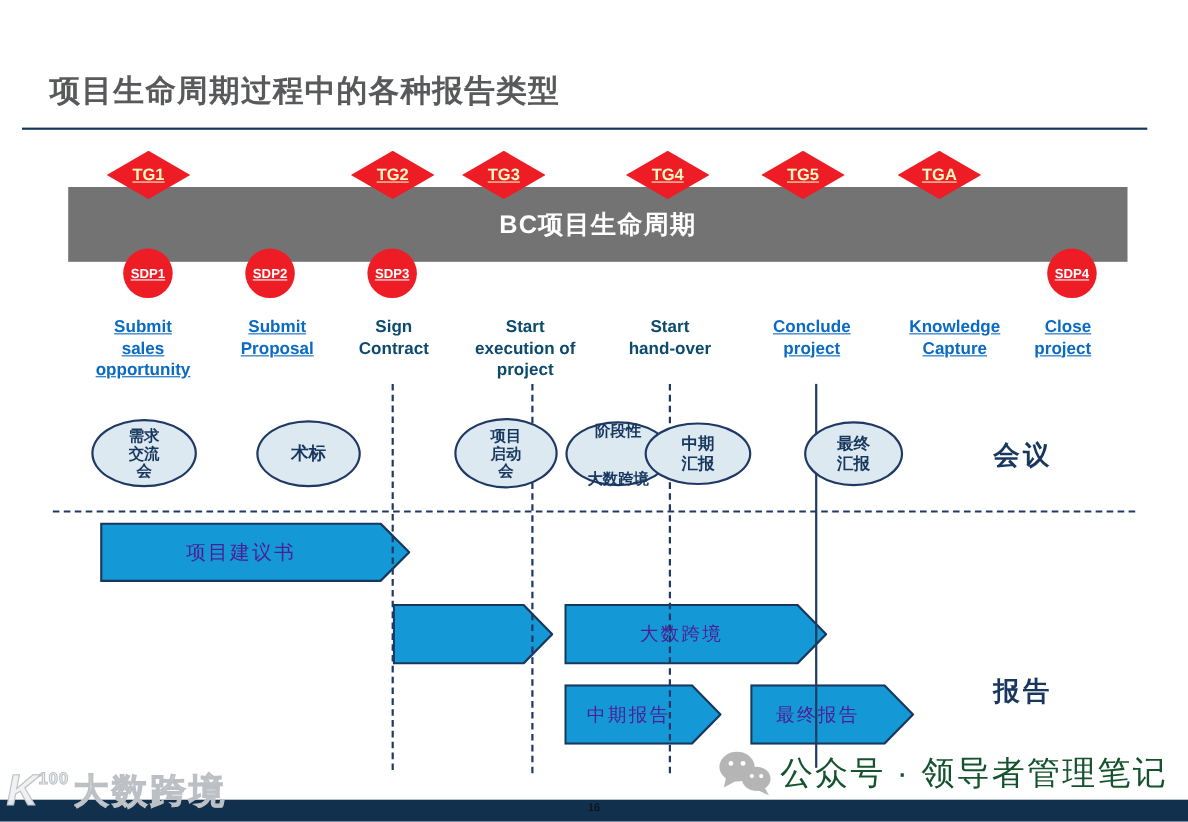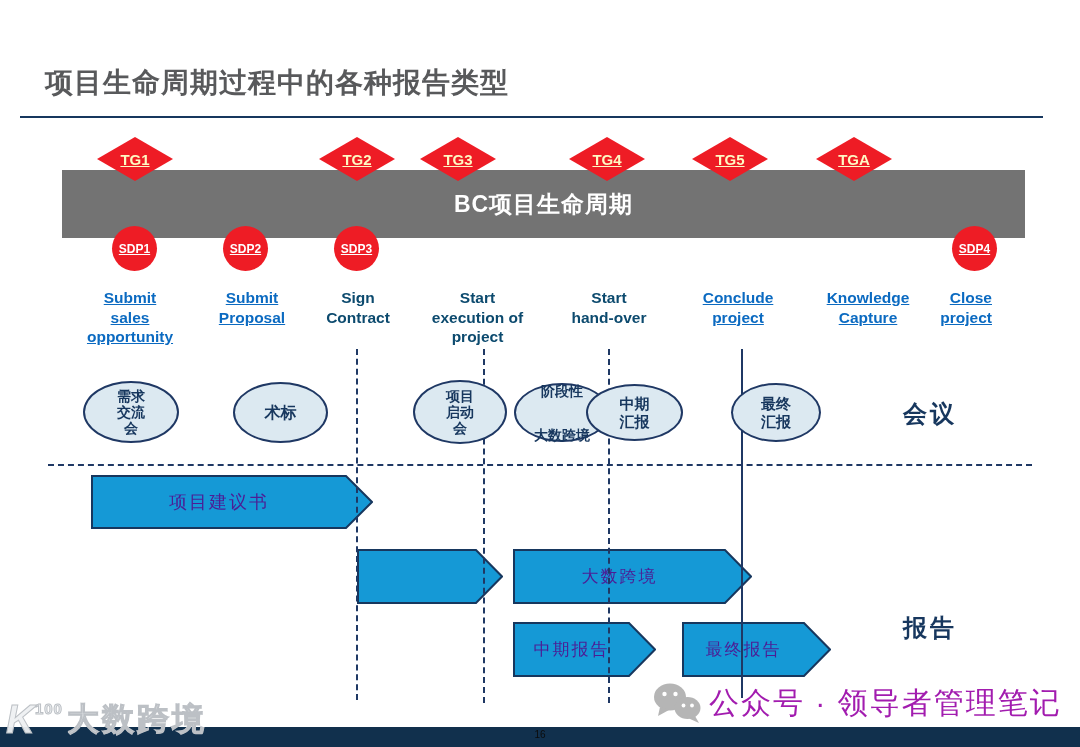--- a/index.html
+++ b/index.html
@@ -64,21 +64,21 @@
                  color:#0c0c0c; z-index:7; }
 
   
   .brand-wm { left:6px; top:699px; z-index:8; display:flex; align-items:flex-start;
               color:rgba(238,240,242,0.95); -webkit-text-stroke:1px #bcc0c5; font-weight:bold; }
   .brand-logo-main { font-size:40px; line-height:40px; font-style:italic; }
   .brand-logo-sup  { font-size:15px; line-height:15px; margin:2px 4px 0 0; letter-spacing:1px; }
   .brand-text { font-size:32px; line-height:40px; letter-spacing:3px; }
 
   .wechat-wm { left:653px; top:682px; z-index:2; display:flex; align-items:center; }
-  .wechat-text { font-size:30px; color:#a21caf; letter-spacing:2px; margin-left:8px; }
+  .wechat-text { font-size:30px; color:#14532d; letter-spacing:2px; margin-left:8px; }
 </style>
 </head>
 <body>
 
 <div id="slide">
 
   <div class="abs slide-title">项目生命周期过程中的各种报告类型</div>
   <div class="abs title-rule"></div>
 
   <div class="abs banner">

